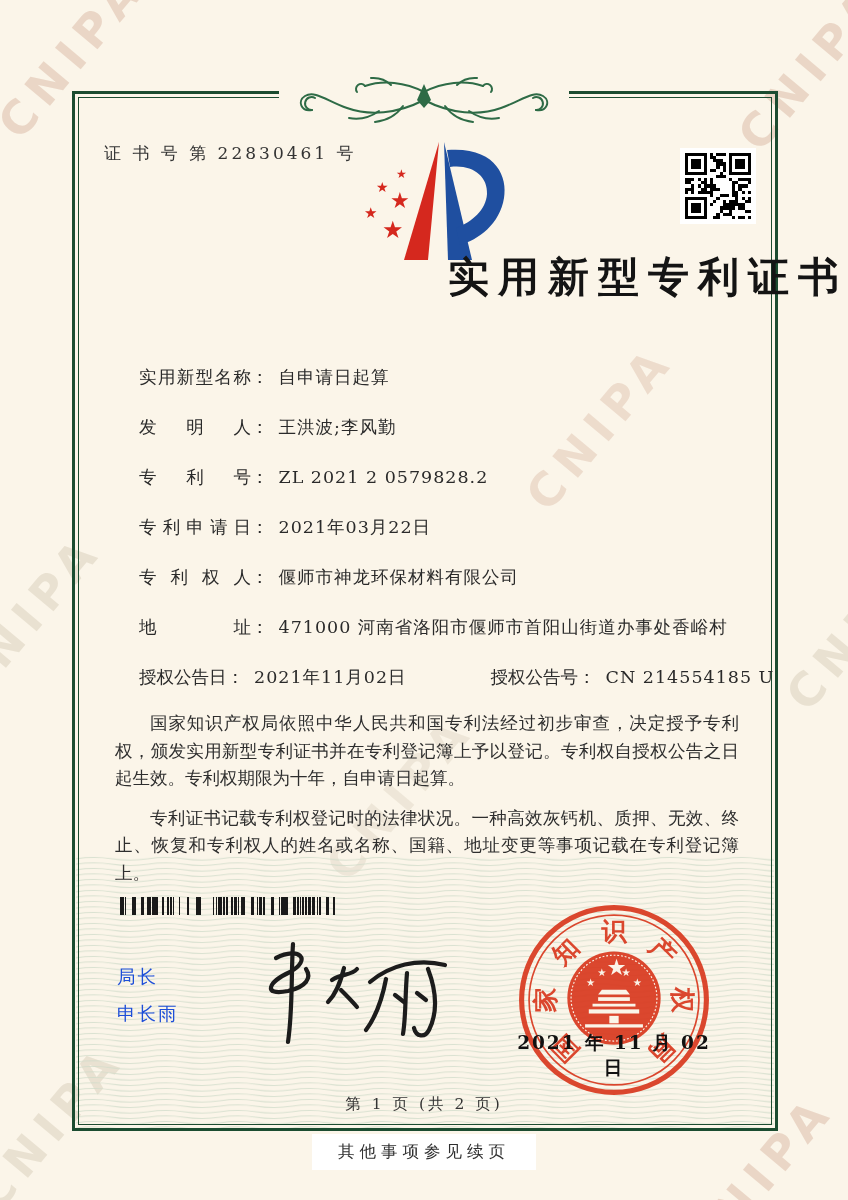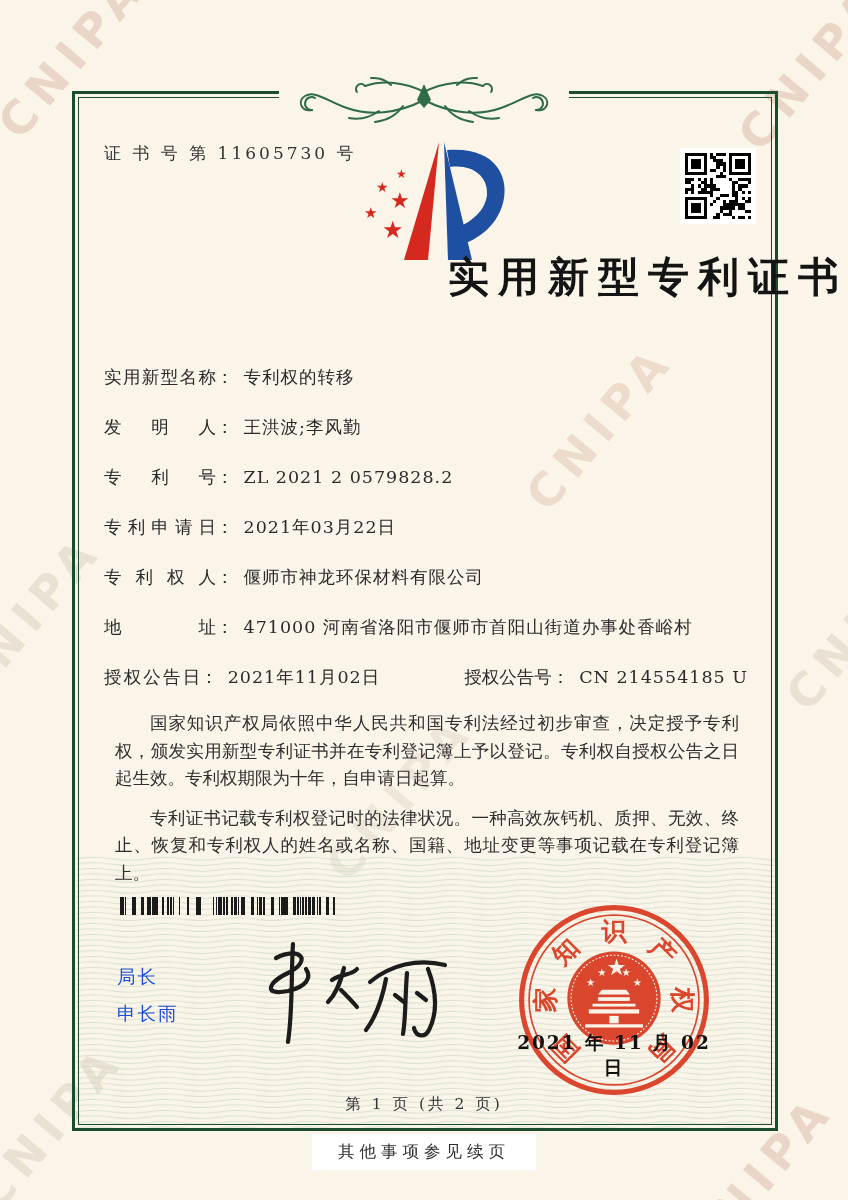--- a/index.html
+++ b/index.html
@@ -17,21 +17,21 @@
       border:3px solid #1b4c30;box-sizing:border-box;}
   .frame-inner{position:absolute;left:3px;top:3px;right:3px;bottom:3px;
       border:1px solid #1b4c30;}
   
   .cert-no{left:104px;top:142px;font-size:17px;letter-spacing:3px;color:#333;}
   .title{left:0;top:250px;width:848px;text-align:right;font-size:41px;
       font-weight:bold;letter-spacing:9px;color:#141414;}
   
   .fields{left:104px;top:352px;width:644px;font-size:17.5px;color:#2a2a2a;}
   .field-row{height:50px;display:flex;align-items:center;white-space:nowrap;}
-  .flabel{display:inline-block;width:112px;text-align:justify;text-align-last:justify;}
+  .flabel{display:inline-block;width:112px;text-align:justify;text-align-last:justify;margin-left:35px;}
   .fcolon{margin-right:10px;}
   .fvalue{letter-spacing:1px;}
   .fpair2{margin-left:84px;}
   
   .bodytext{left:103px;top:698px;width:648px;font-size:17.5px;line-height:27.5px;
       color:#2e2e2e;text-align:justify;}
   .bodytext p{margin:12px;text-indent:2em;}
   
   .waves{left:76px;top:856px;}
   .barcode{left:120px;top:897px;}
@@ -96,21 +96,21 @@
       <path d="M100,41 q-14,10 -30,7"></path>
       <path d="M124,36 q-10,14 -28,16"></path>
       <path d="M145,22 C126,12 104,10 86,16"></path>
       <path d="M86,16 a5,5 0 1 0 -8,6"></path>
       <path d="M112,15 q-8,-8 -20,-7"></path>
     </g>
     <path d="M138,30 L145,14 L152,30 L145,38 Z" fill="#2e6b46" stroke="none"></path>
   </g>
 </svg>
 
-<div class="abs cert-no">证 书 号 第 11605730 号</div>
+<div class="abs cert-no">证 书 号 第 22830461 号</div>
 
 <svg class="abs logo" width="170" height="130" viewBox="0 0 170 130">
   <path d="M99,4 L88,122 L64,122 Z" fill="#d5281e"></path>
   <path d="M104,4 L132,122 L108,122 Z" fill="#1f4fa0"></path>
   <path d="M107,12 C155,8 168,38 164,60 C160,86 138,102 120,107 L116,90 C132,84 146,72 147,56 C148,38 132,26 110,29 Z" fill="#1f4fa0"></path>
   <g fill="#d5281e" font-family="'DejaVu Sans',sans-serif">
     <text x="56" y="40" font-size="12">★</text>
     <text x="36" y="54" font-size="14">★</text>
     <text x="50" y="70" font-size="22">★</text>
     <text x="24" y="80" font-size="15">★</text>
@@ -336,21 +336,21 @@
     <rect x="18" y="20" width="1" height="1" fill="#000"></rect>
     <rect x="20" y="20" width="1" height="1" fill="#000"></rect>
   </svg>
 
 <div class="abs title">实用新型专利证书</div>
 
 <div class="abs fields">
   <div class="field-row">
     <span class="flabel">实用新型名称</span>
       <span class="fcolon">：</span>
-      <span class="fvalue">专利权的转移</span>
+      <span class="fvalue">自申请日起算</span>
   </div>
   <div class="field-row">
     <span class="flabel">发明人</span>
       <span class="fcolon">：</span>
       <span class="fvalue">王洪波;李风勤</span>
   </div>
   <div class="field-row">
     <span class="flabel">专利号</span>
       <span class="fcolon">：</span>
       <span class="fvalue">ZL 2021 2 0579828.2</span>

